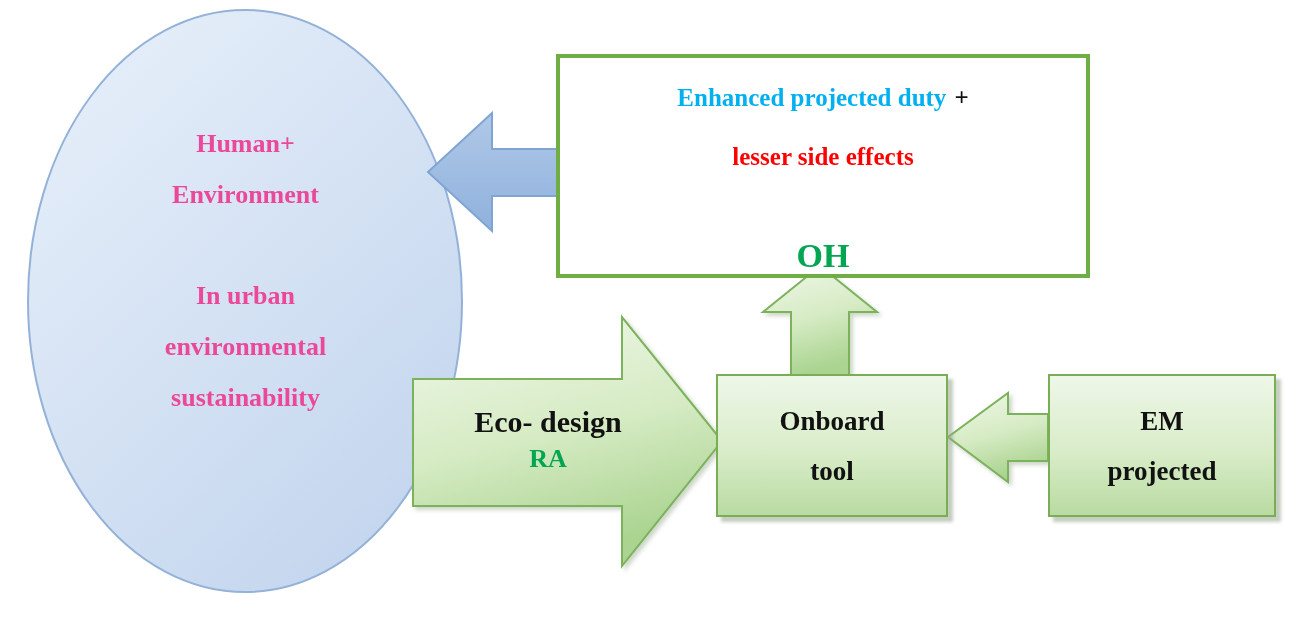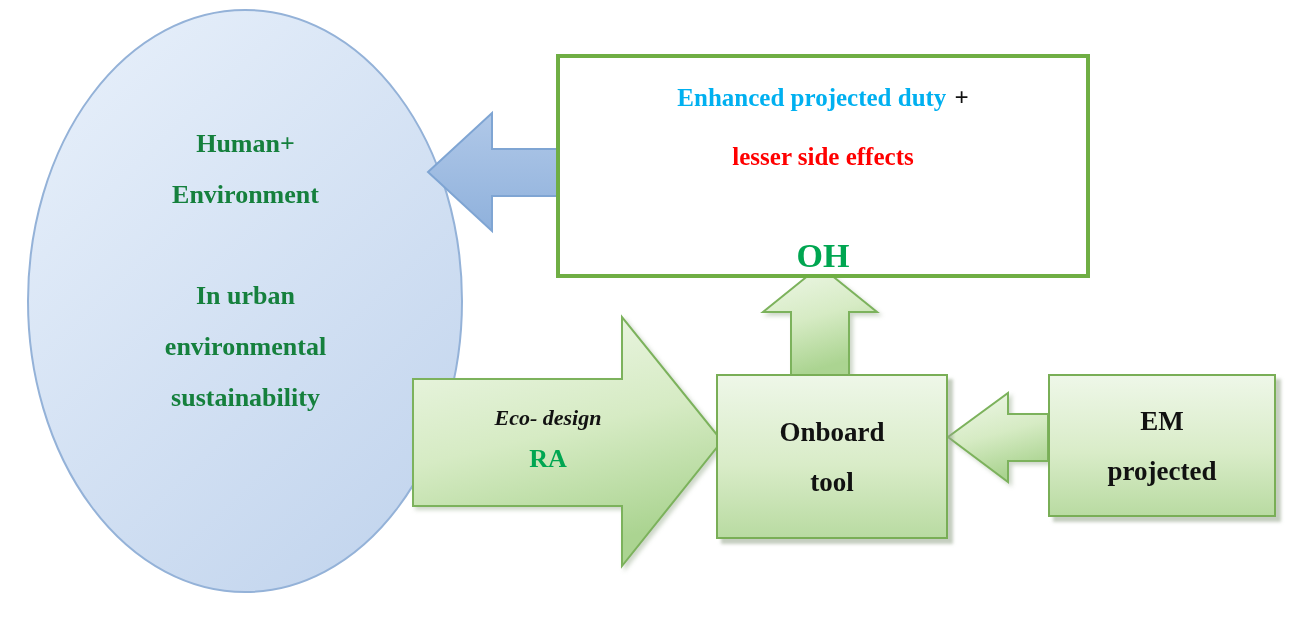--- a/index.html
+++ b/index.html
@@ -28,21 +28,21 @@
     text-align: center;
   }
   
   .ellipse-text {
     position: absolute;
     left: 58px;
     top: 118px;
     width: 375px;
     font-size: 26px;
     font-weight: bold;
-    color: #15803d;
+    color: #ec4899;
     text-align: center;
   }
   .ellipse-text .line { line-height: 51px; }
   .ellipse-text .spacer { height: 50px; }
 
   
   .outcome-box {
     position: absolute;
     left: 556px;
     top: 54px;
@@ -71,31 +71,30 @@
     display: flex;
     flex-direction: column;
     align-items: center;
     justify-content: center;
     font-size: 27px;
     font-weight: bold;
     color: #111111;
     text-align: center;
   }
   .green-box .line { line-height: 50px; }
-  .onboard-box { left: 716px; top: 374px; width: 232px; height: 165px; }
+  .onboard-box { left: 716px; top: 374px; width: 232px; height: 143px; }
   .em-box { left: 1048px; top: 374px; width: 228px; height: 143px; }
 
   
   .eco-label {
     left: 428px;
     top: 405px;
     width: 240px;
-    font-size: 22px;
+    font-size: 30px;
     color: #111111;
-    font-style: italic;
   }
   .ra-label {
     left: 428px;
     top: 444px;
     width: 240px;
     font-size: 26px;
     color: #00a651;
   }
 </style>
 </head>

